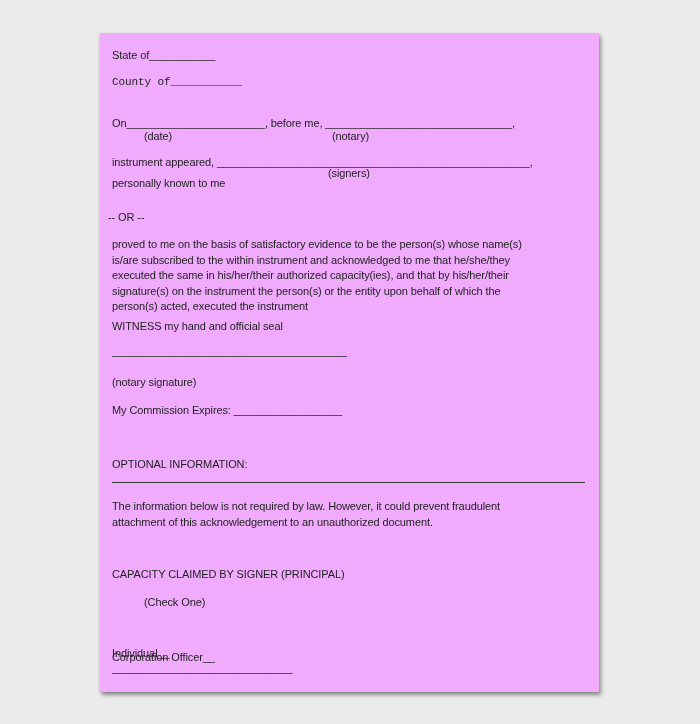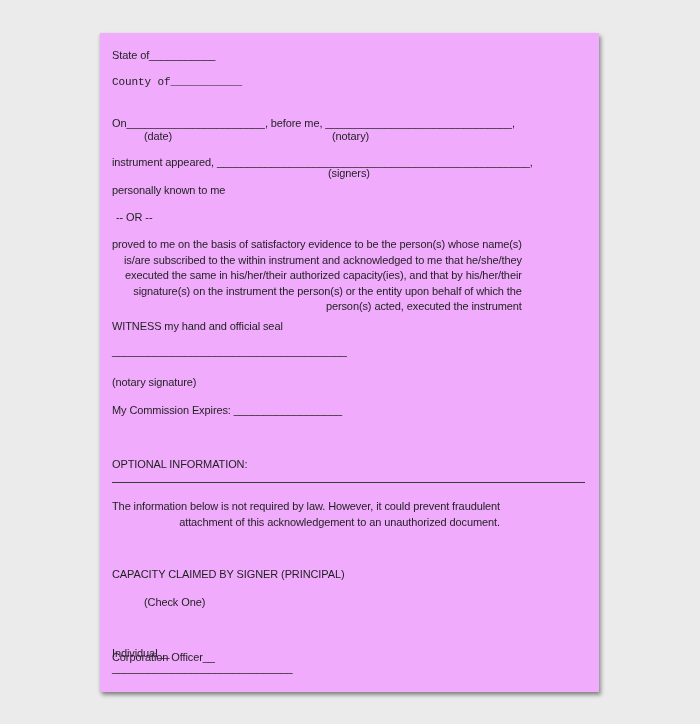--- a/index.html
+++ b/index.html
@@ -29,31 +29,30 @@
     white-space: nowrap;
     line-height: 13px;
   }
   .para {
     position: absolute;
     left: 12px;
     font-size: 11px;
     letter-spacing: -0.1px;
     line-height: 15.5px;
     white-space: nowrap;
-    text-align: right;
   }
   .state       { top: 16px; }
   .county      { top: 43px; font-family: Liberation Mono, monospace; }
   .on-line     { top: 84px; }
   .lbl-date    { top: 97px;  left: 44px; }
   .lbl-notary  { top: 97px;  left: 232px; }
   .appeared    { top: 123px; }
   .lbl-signers { top: 134px; left: 228px; }
-  .known       { top: 151px; }
-  .or-sep      { top: 178px; left: 16px; }
+  .known       { top: 144px; }
+  .or-sep      { top: 178px; left: 8px; }
   .proved      { top: 204px; }
   .witness     { top: 287px; }
   .sig-blank   { top: 312px; }
   .sig-label   { top: 343px; }
   .commission  { top: 371px; }
   .optional    { top: 425px; }
   .rule {
     position: absolute;
     top: 449px;
     left: 12px;

